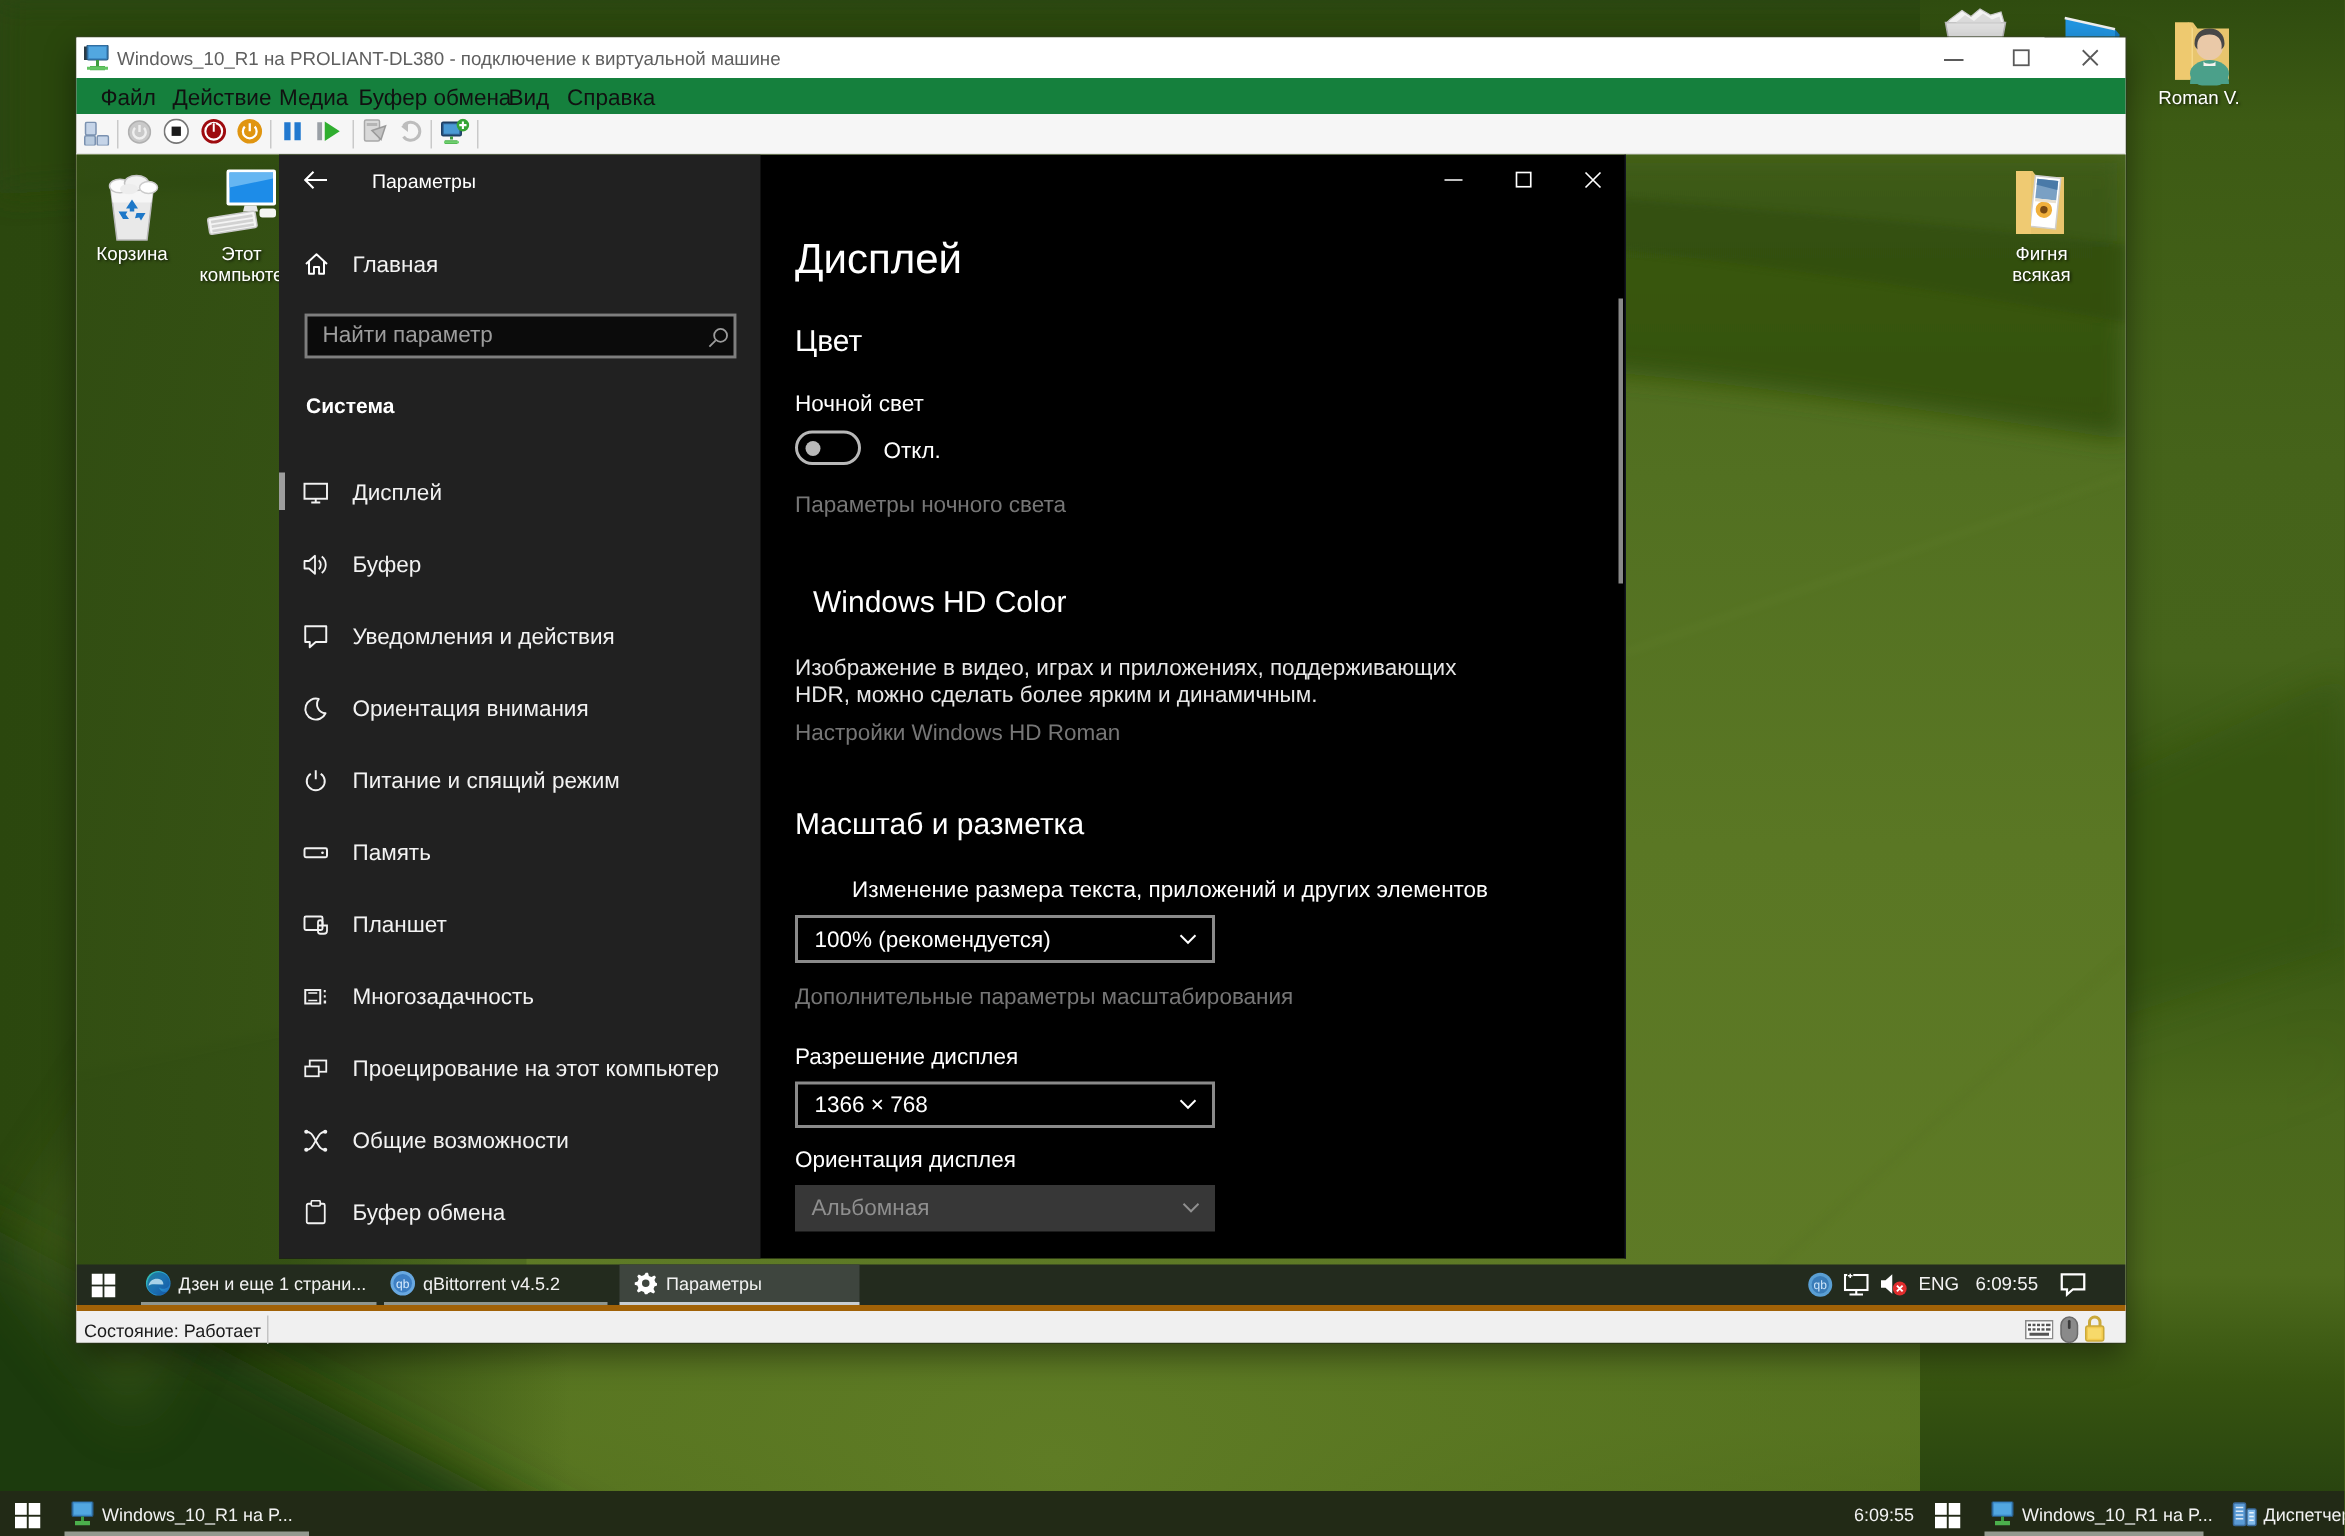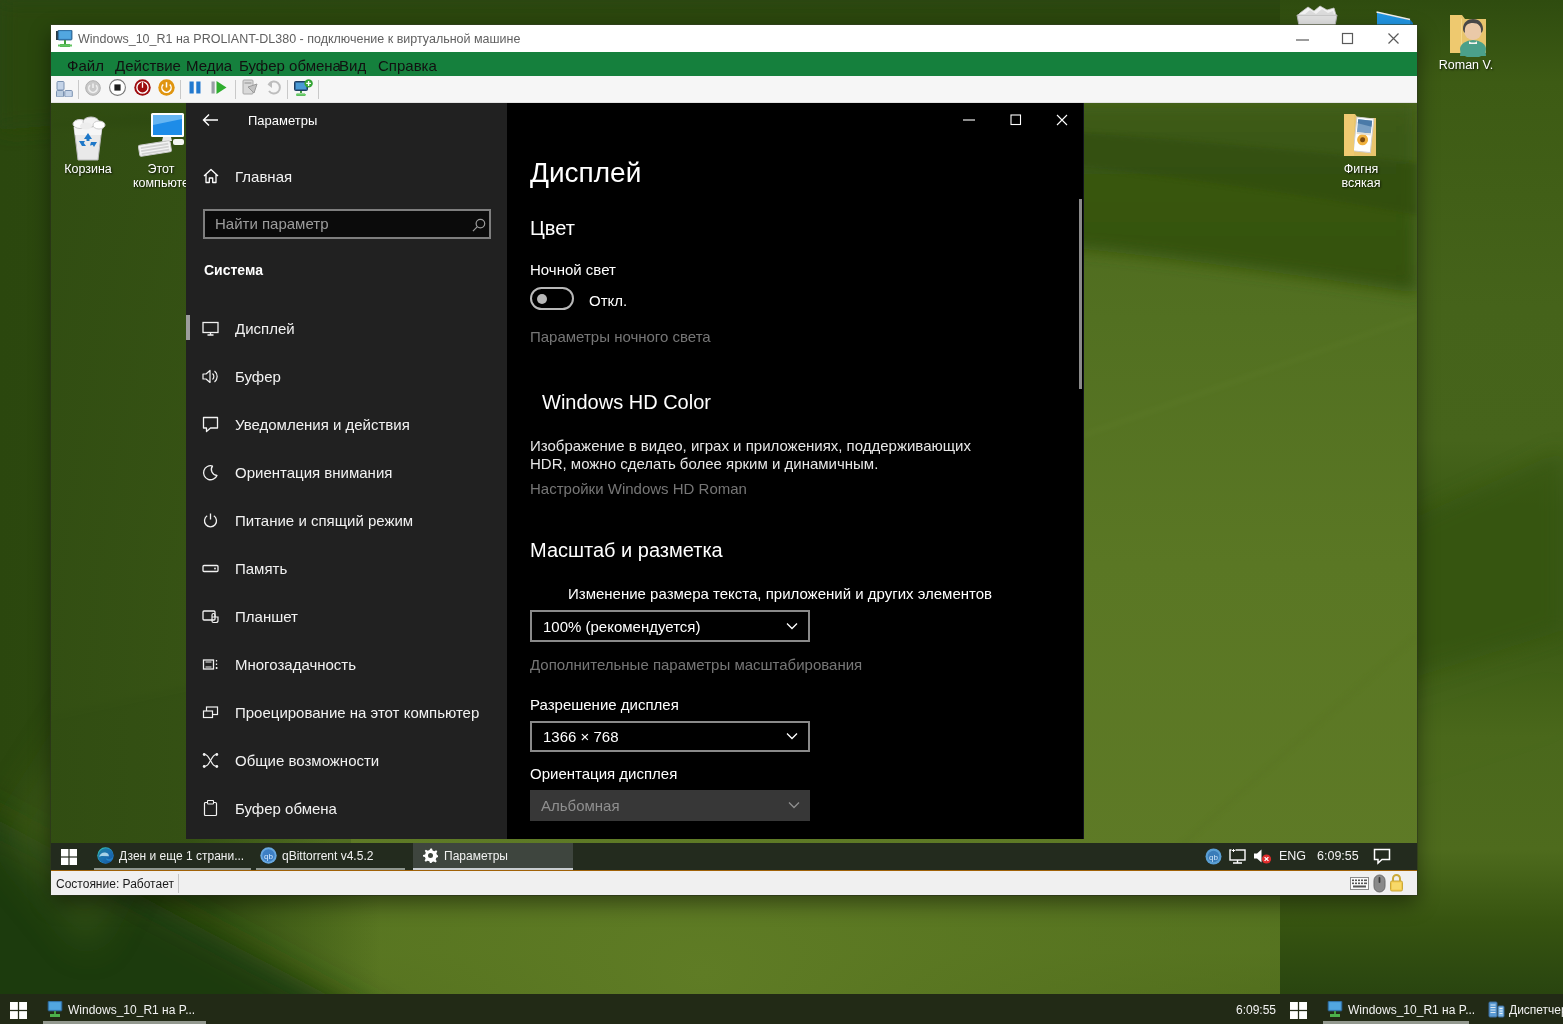--- a/index.html
+++ b/index.html
@@ -13,21 +13,21 @@
   .tbtext { color:#f2f2f2; font-size:12px; opacity:0.999; }
   
   #vmwin { left:51px; top:25px; width:1366px; height:870px; background:#fff; box-shadow:0 8px 20px rgba(0,0,0,0.45), 0 0 0 1px rgba(60,70,40,0.6); }
   #titlebar { left:0; top:0; width:1312px; height:27px; background:#fff; }
   #title { position:absolute; left:27px; top:7px; color:#5f5f5f; font-size:12.5px; white-space:nowrap; }
   #menubar { left:0; top:27px; width:1366px; height:24px; background:#15803d; color:#111; font-size:15px; }
   .mi { position:absolute; top:5px; }
   #toolbar { left:0; top:51px; width:1366px; height:27px; background:#f6f6f6; border-bottom:1px solid #e3e3e3; }
   .tsep { position:absolute; top:4px; width:1px; height:19px; background:#c9c9c9; }
   #vmscreen { left:0; top:78px; width:1366px; height:767px; background:#46621a; overflow:hidden; }
-  #statusbar { left:0; top:845px; width:1366px; height:25px; background:#f0f0f0; border-top:1px solid #a16207; }
+  #statusbar { left:0; top:845px; width:1366px; height:25px; background:#f0f0f0; border-top:4px solid #a16207; }
   
   #vtb { left:0; top:740px; width:1366px; height:27px; background:#232b1e; }
   
   #setwin { left:135px; top:0; width:898px; height:736px; background:#000; border-right:1px solid #11131f; }
   #sidebar { left:0; top:0; width:321px; height:736px; background:#212121; }
   .srow { position:absolute; left:0; width:321px; height:40px; }
   .srow .ic { position:absolute; left:16px; top:4px; width:17px; height:17px; }
   .srow .tx { position:absolute; left:49px; top:4px; color:#f2f2f2; font-size:15px; white-space:nowrap; }
   .glink { color:#767676; font-size:15px; position:absolute; white-space:nowrap; }
   .wlabel { color:#ffffff; font-size:15px; position:absolute; white-space:nowrap; }

